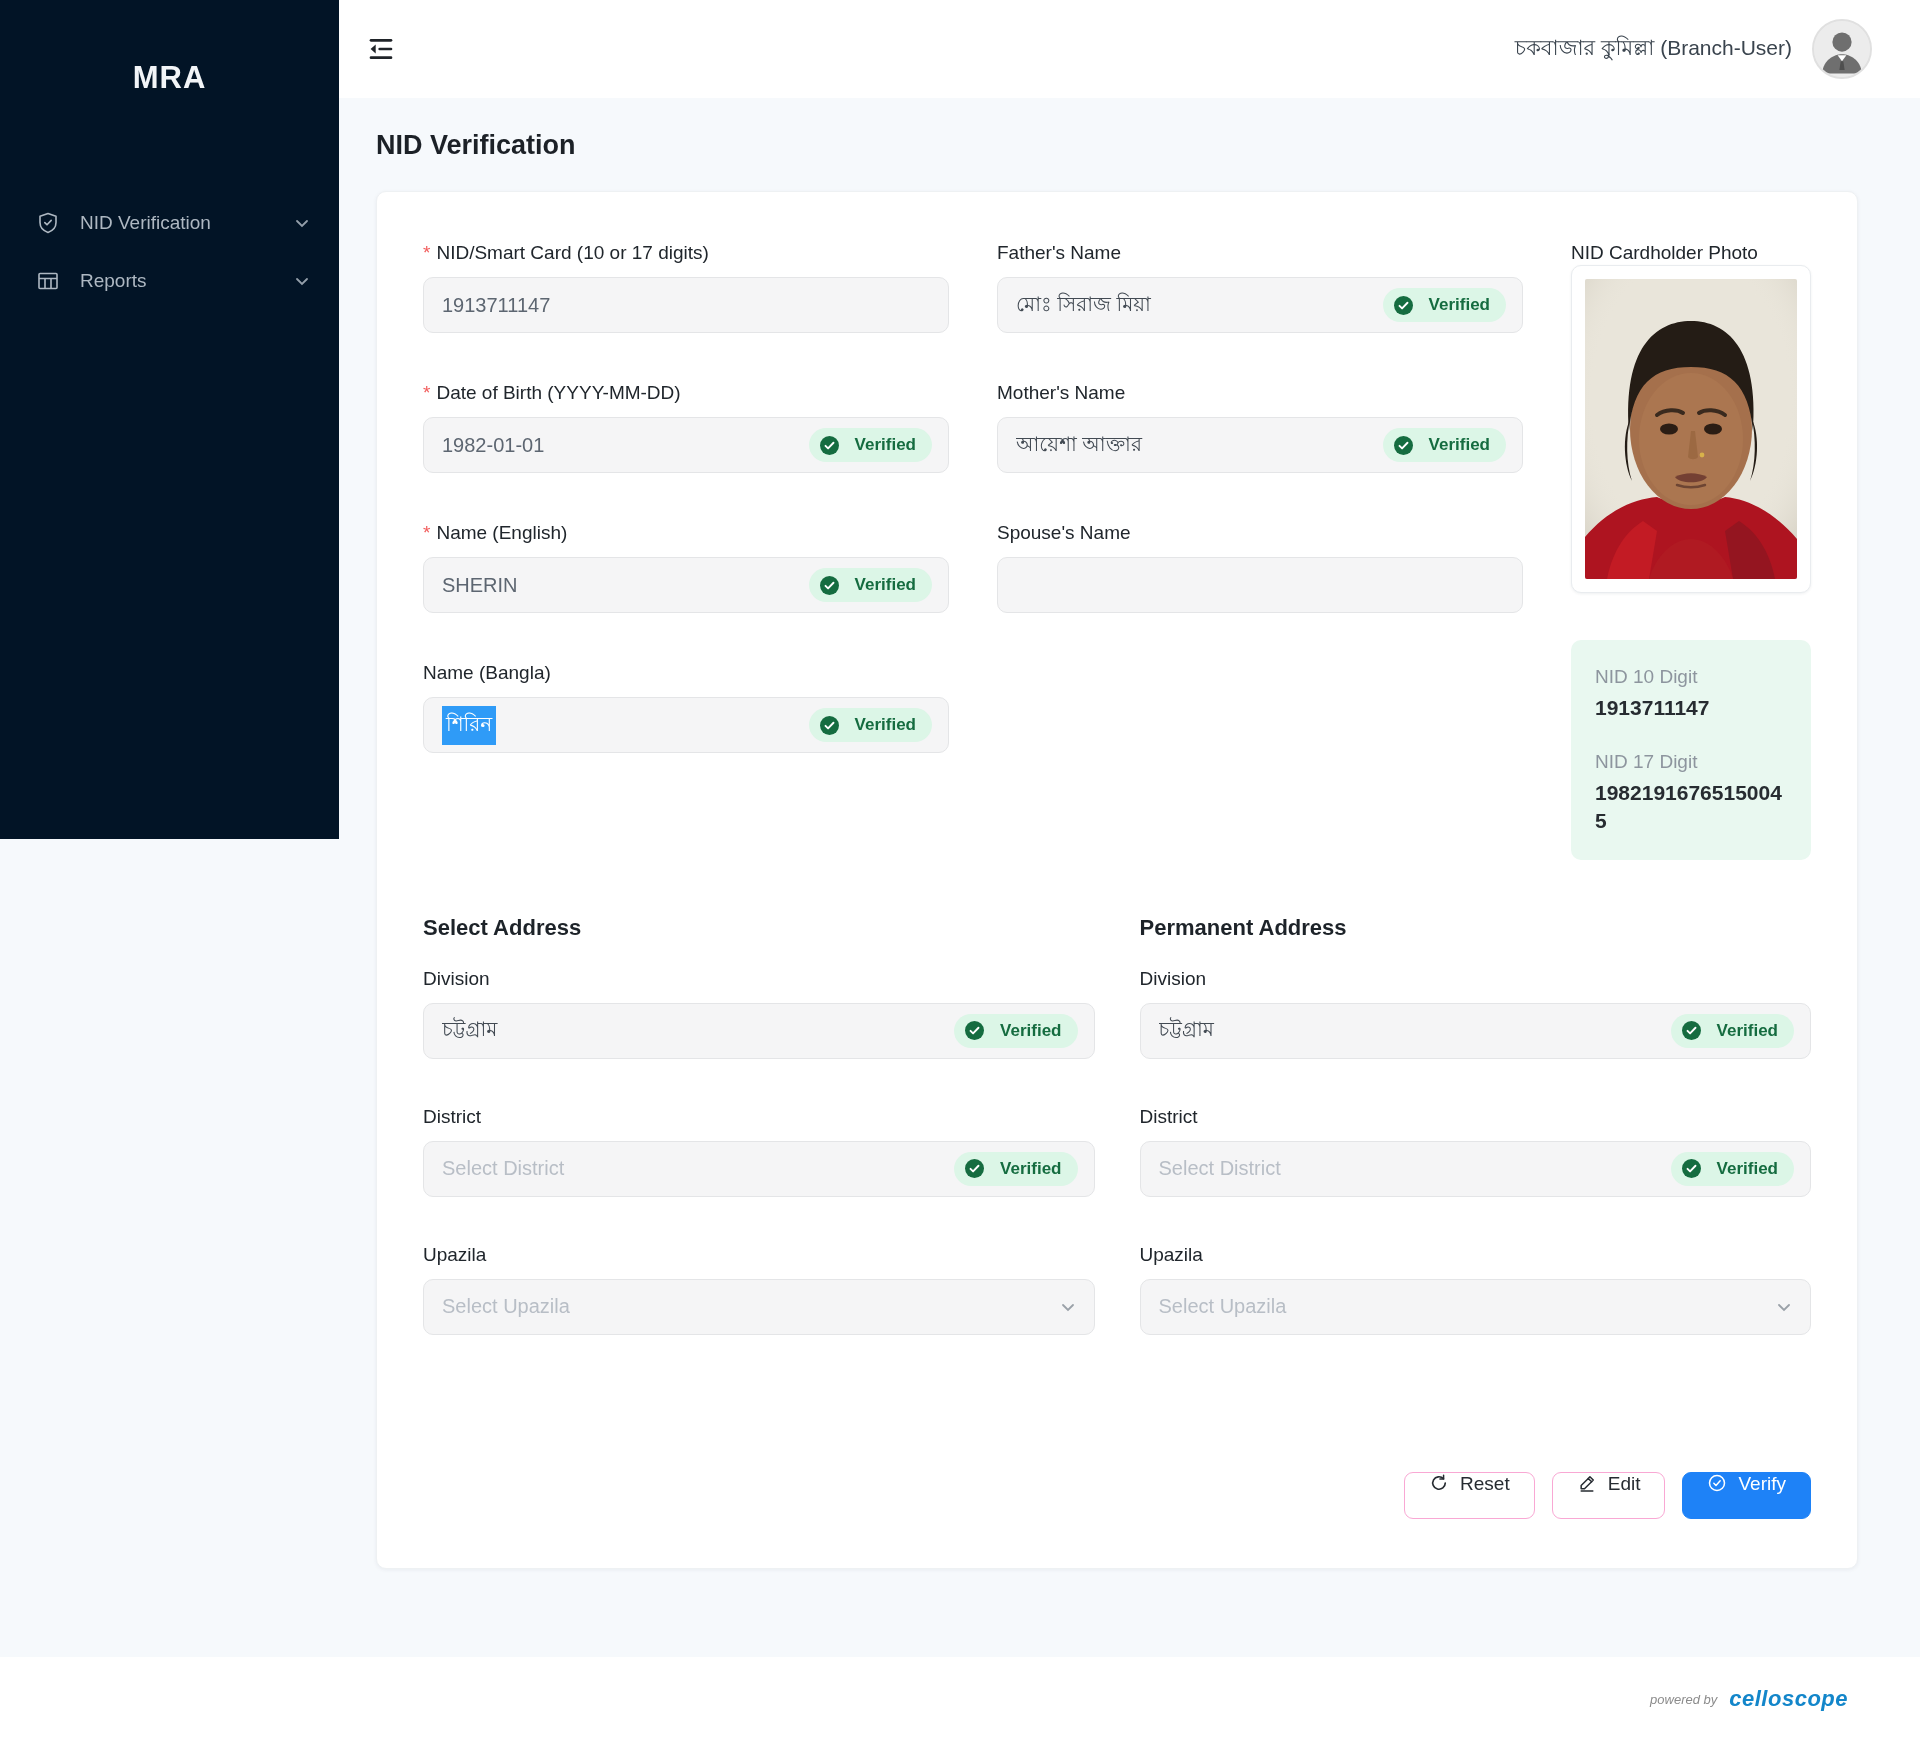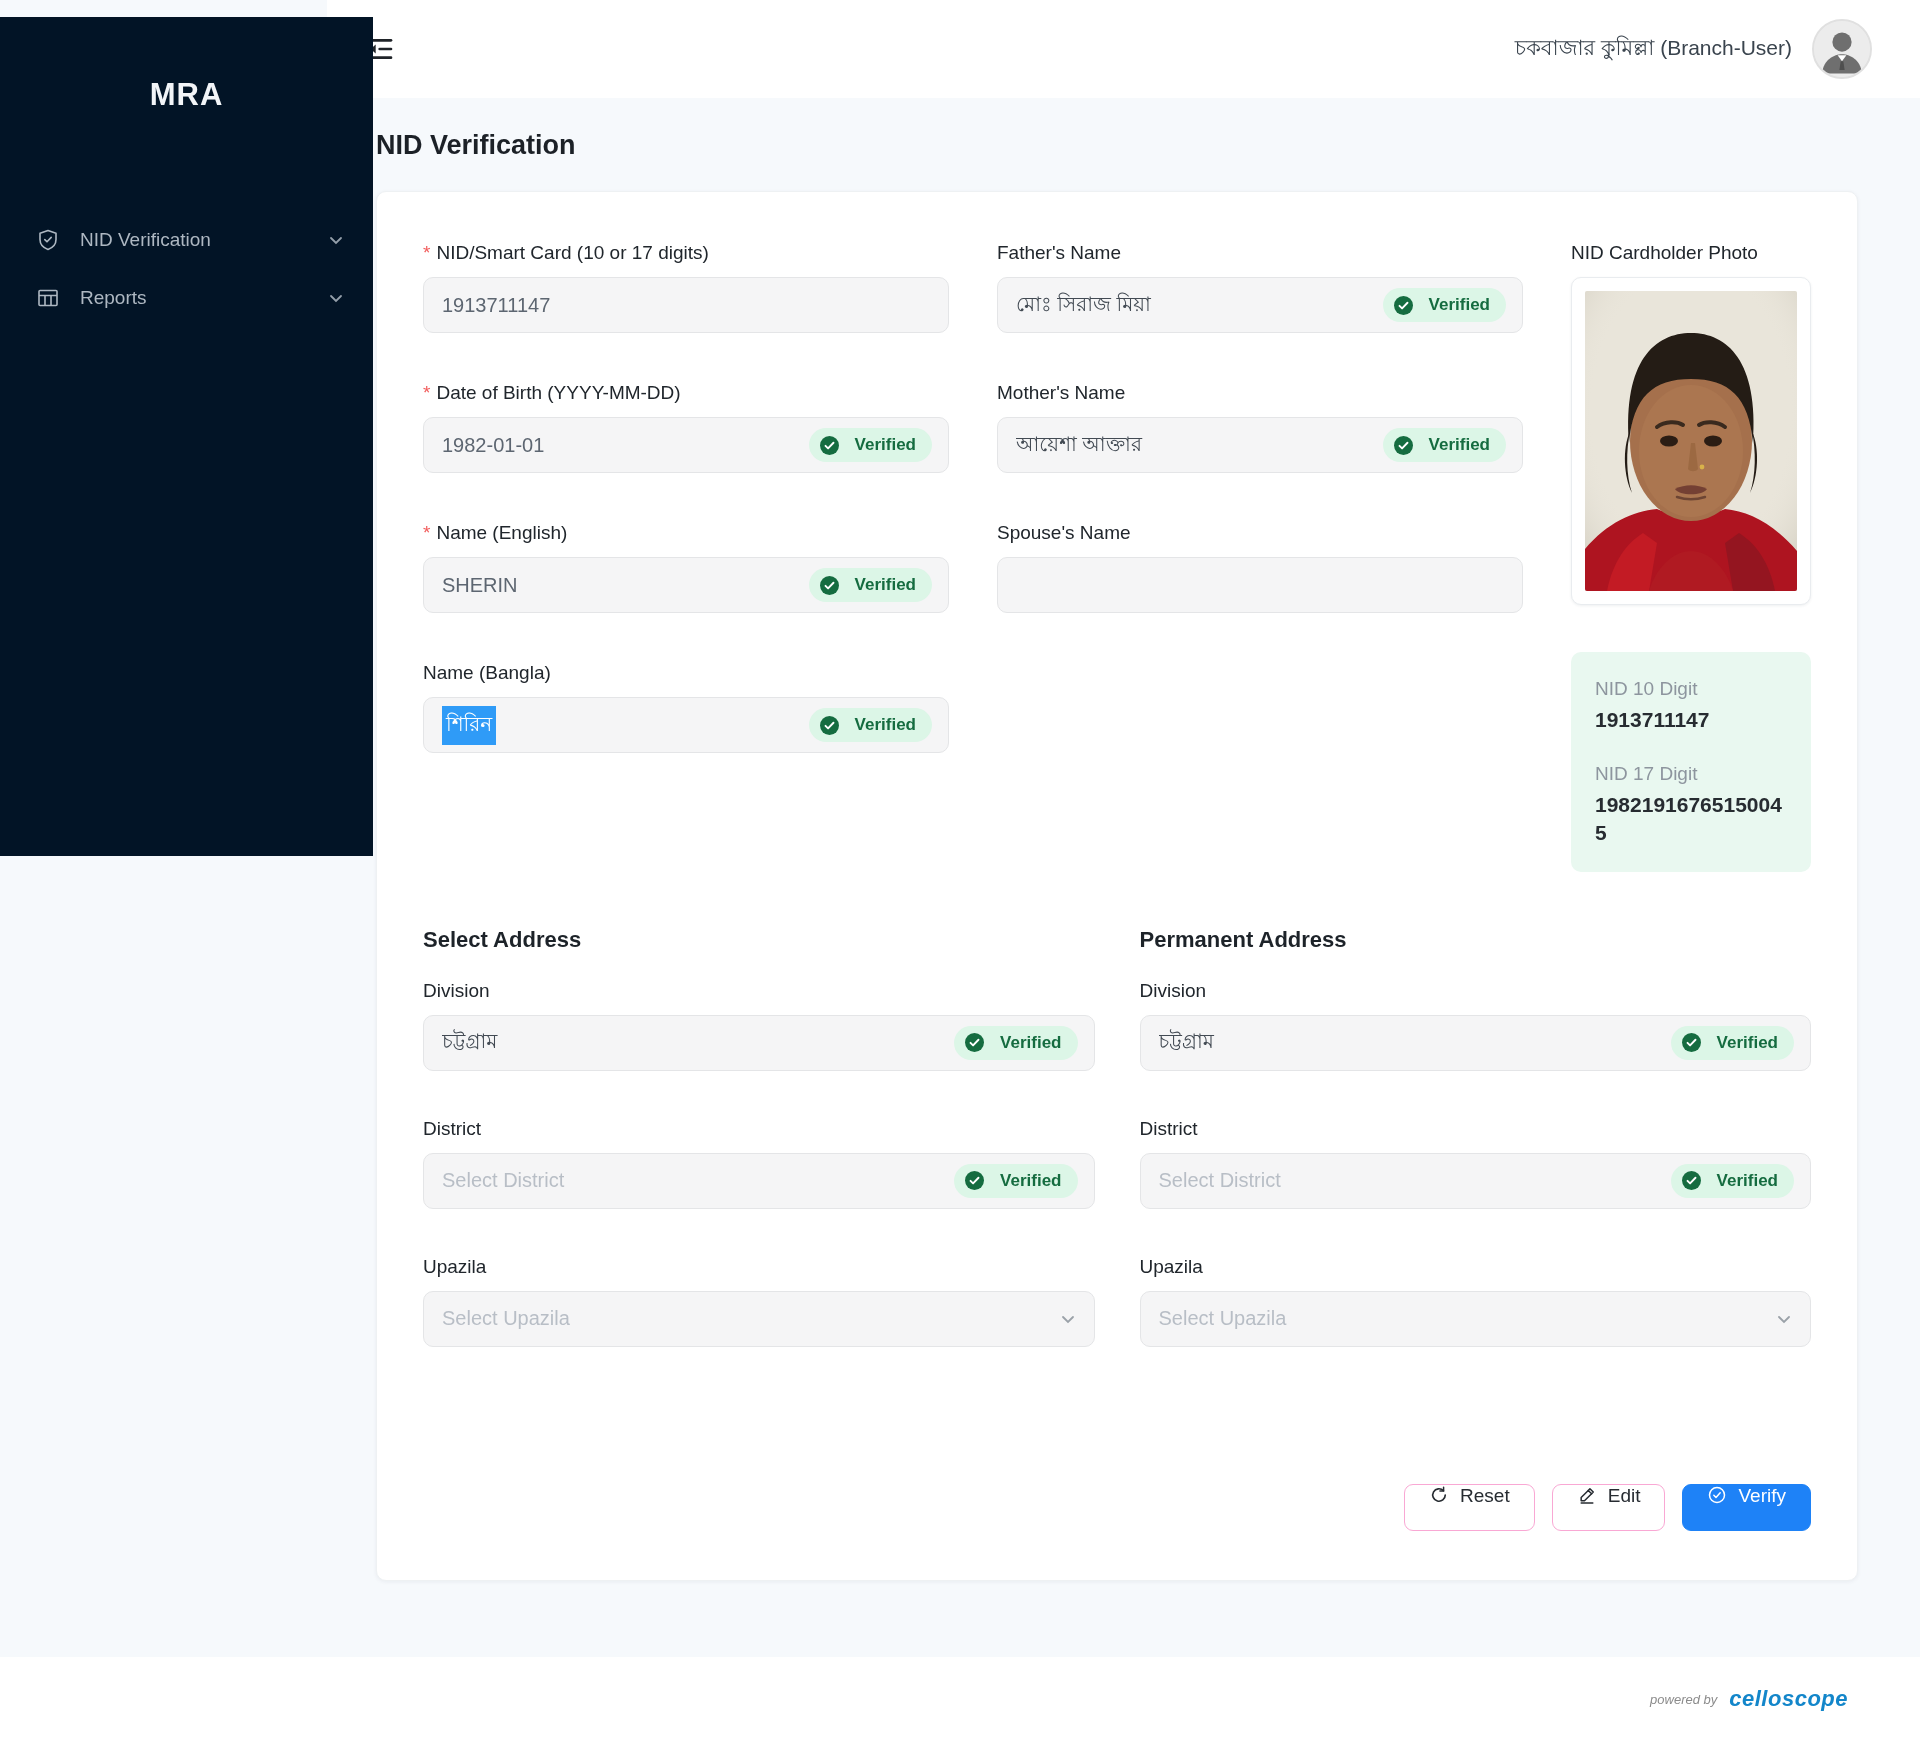--- a/index.html
+++ b/index.html
@@ -5,22 +5,22 @@
   * { box-sizing: border-box; margin: 0; padding: 0; }
   html,body { width: 1920px; height: 1741px; }
   body {
     font-family: "Liberation Sans", "DejaVu Sans", sans-serif;
     background: #f6f9fc;
     color: #20262c;
     overflow: hidden;
   }
   
   .sidebar {
-    position: absolute; left: 0; top: 17px;
-    width: 373px; height: 839px;
+    position: absolute; left: 0; top: 0;
+    width: 339px; height: 839px;
     background: #021426;
     z-index: 5;
   }
   .logo {
     margin-top: 60px;
     text-align: center;
     color: #f2f5f8;
     font-size: 31px;
     font-weight: 700;
     letter-spacing: 1px;
@@ -99,21 +99,21 @@
     display: inline-flex; align-items: center; gap: 16px;
     background: #dcf6e7;
     border-radius: 18px;
     height: 34px; padding: 0 16px 0 11px;
   }
   .badge svg { width: 19px; height: 19px; display: block; }
   .badge-text { font-size: 17px; font-weight: 700; color: #156c40; }
   .chev-icon { width: 20px; height: 20px; flex: none; }
   .chev-icon svg { width: 20px; height: 20px; display: block; }
   
-  .photo-label { font-size: 19px; color: #20262c; margin-bottom: 13px; }
+  .photo-label { font-size: 19px; color: #20262c; margin-bottom: 1px; }
   .photo-frame {
     background: #fff;
     border: 1px solid #e9ecef;
     border-radius: 10px;
     box-shadow: 0 1px 3px rgba(20,40,60,.07);
     padding: 13px;
     width: 240px; height: 328px;
   }
   .photo-frame svg { width: 212px; height: 300px; display: block; border-radius: 2px; }
   .nid-summary {

